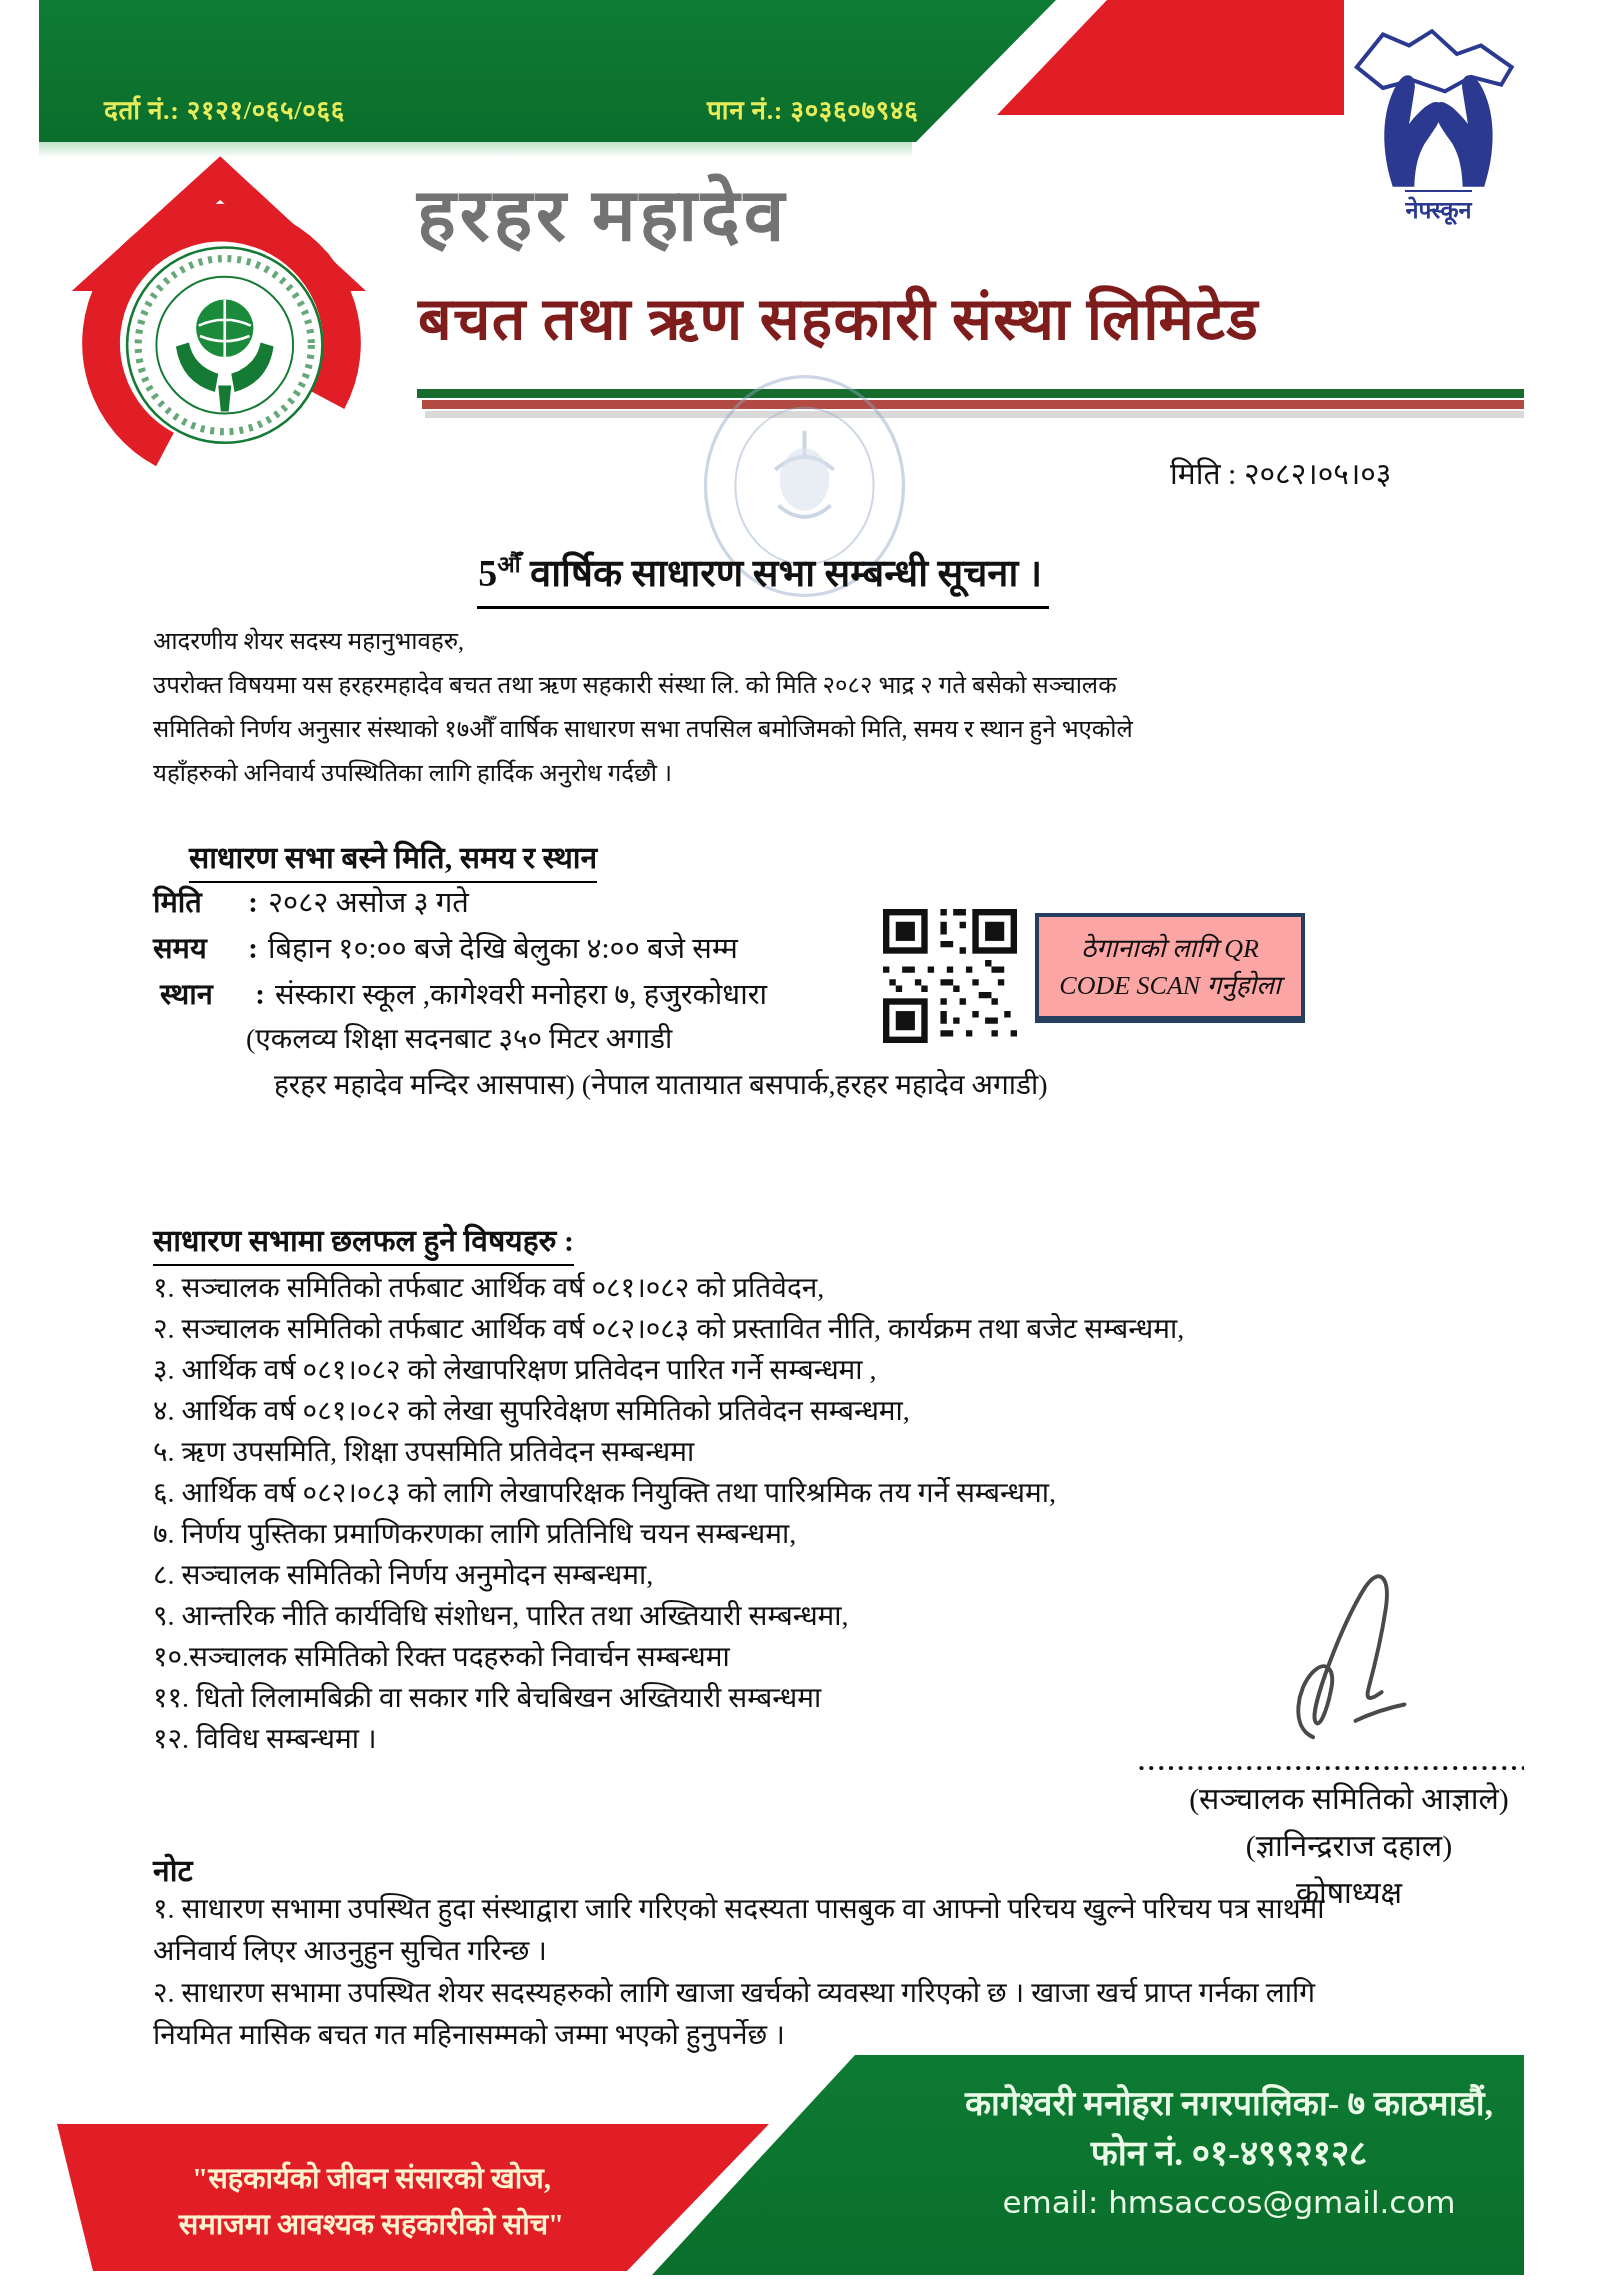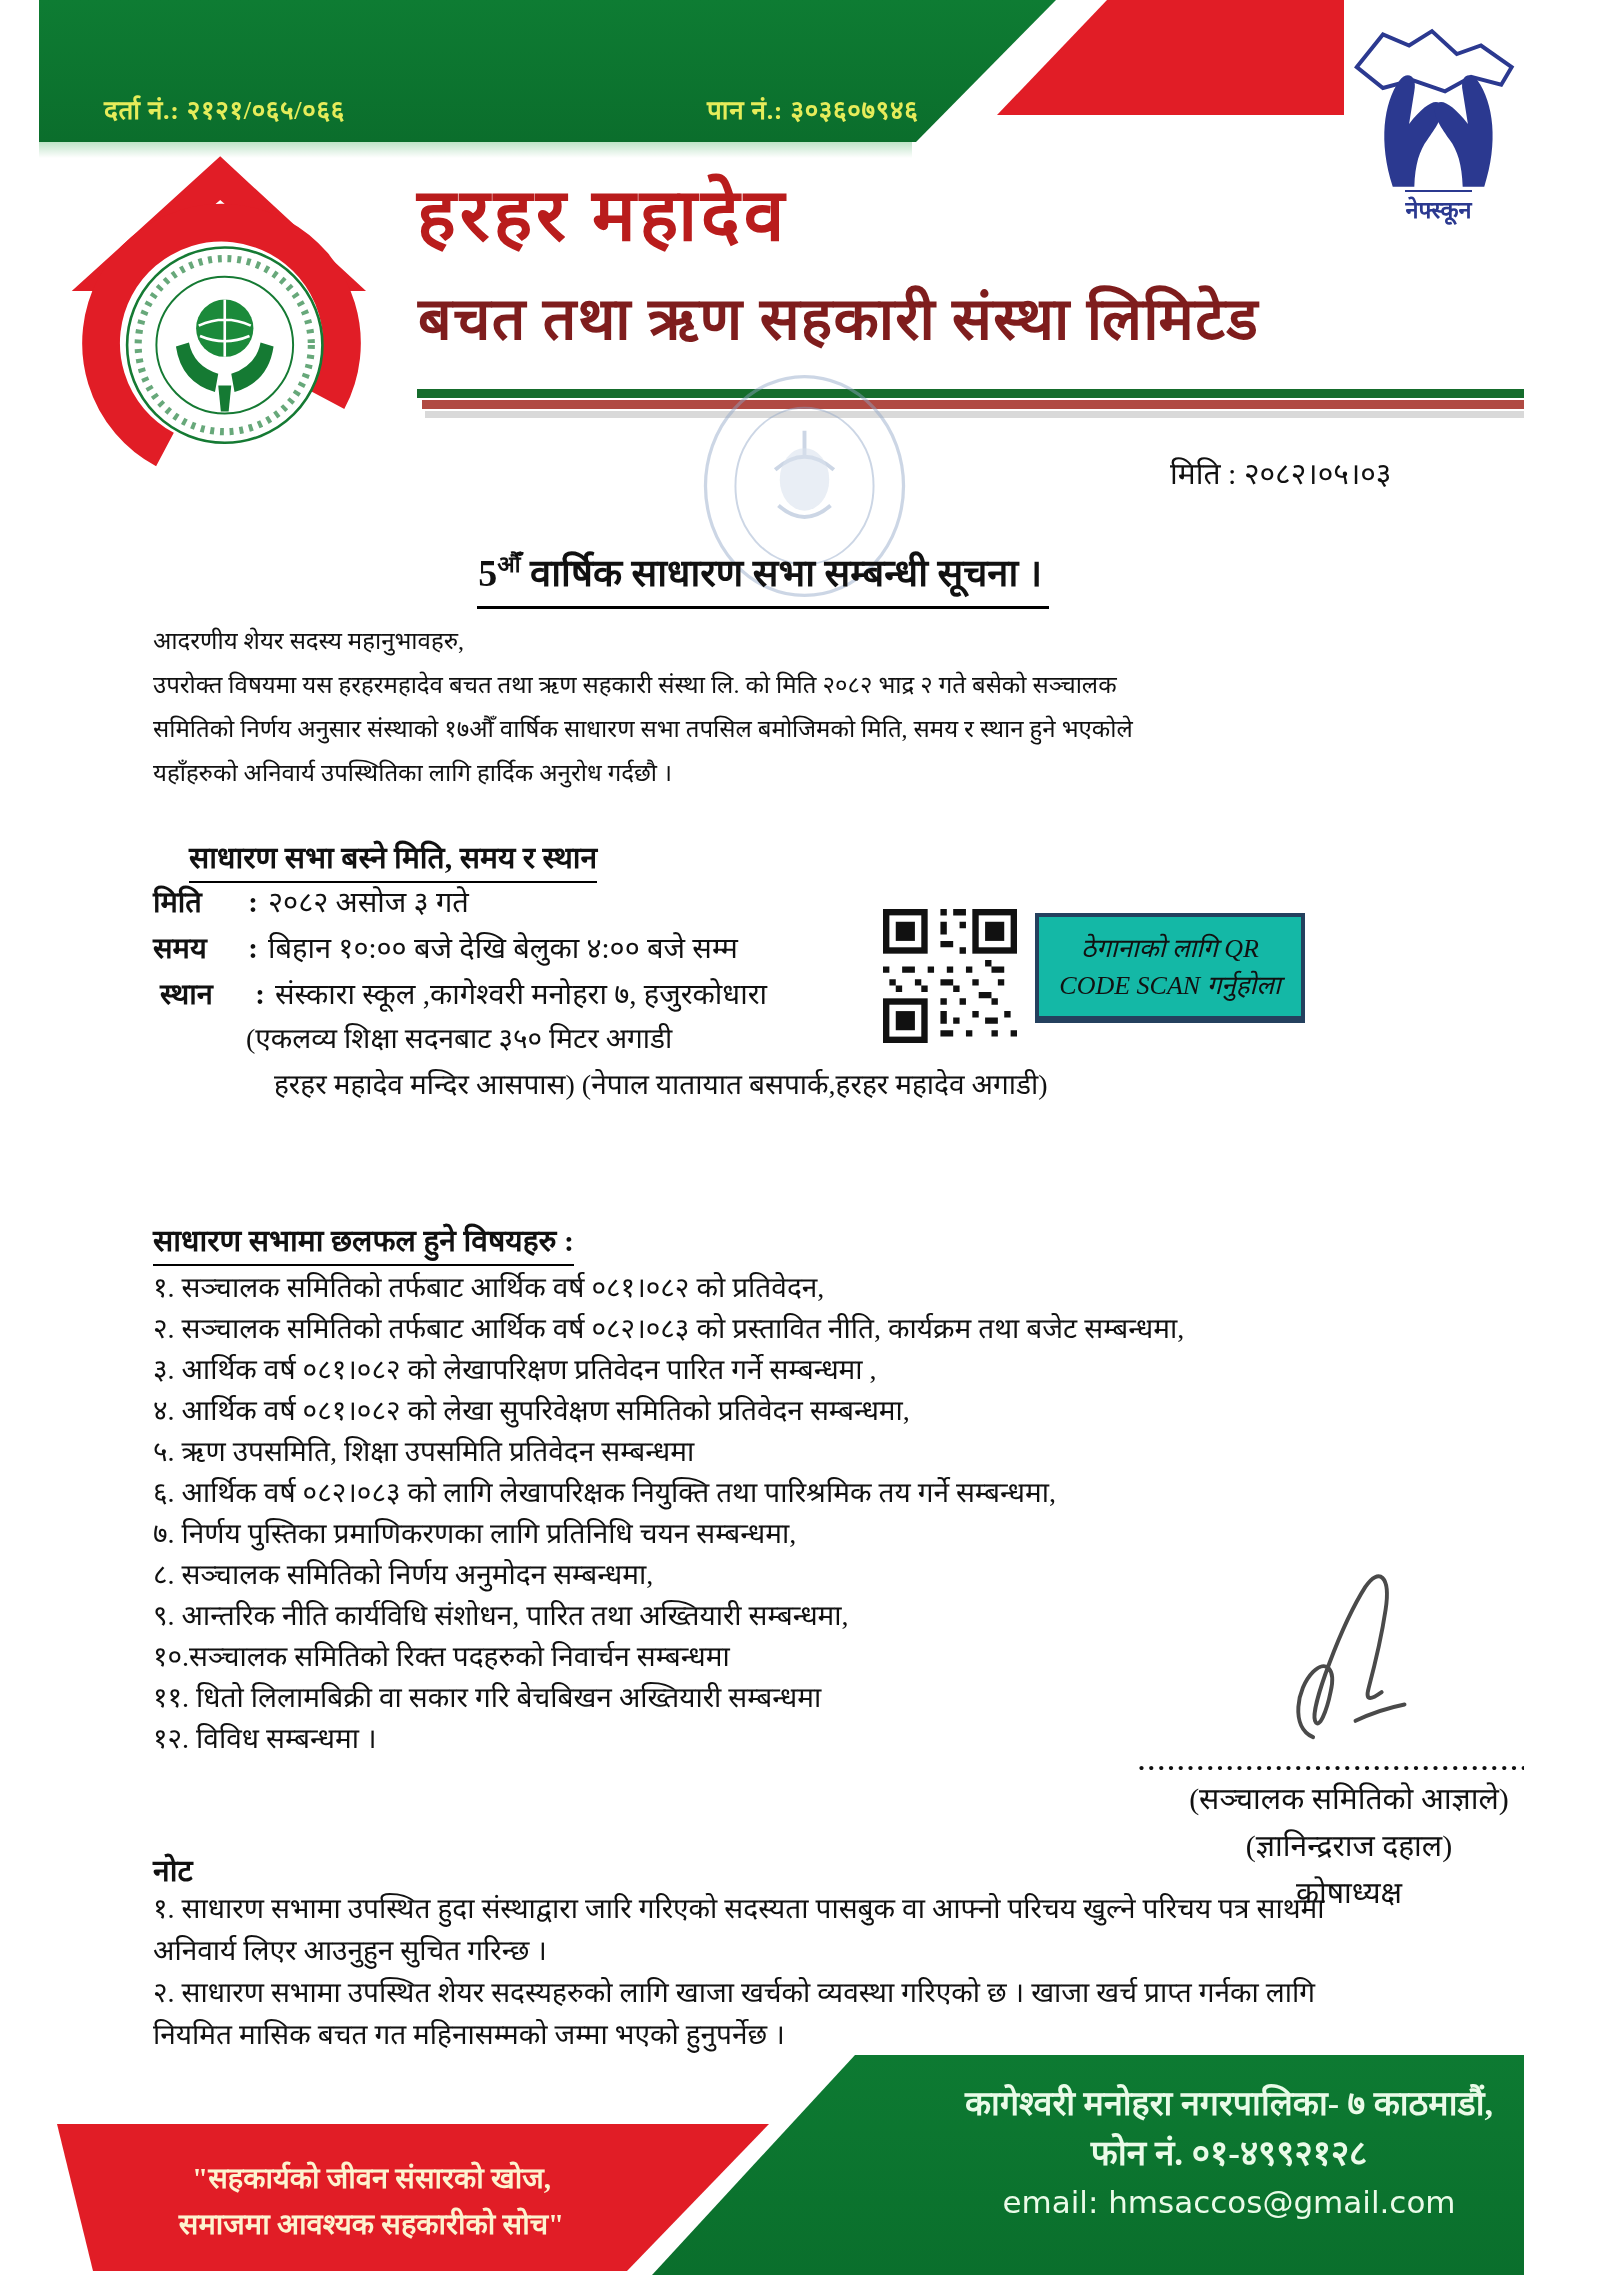--- a/index.html
+++ b/index.html
@@ -16,21 +16,21 @@
   .red-band{left:997px;top:0;width:588px;height:115px;background:#e11d26;
       clip-path:polygon(110px 0,588px 0,588px 115px,0 115px);}
   .logo-notch{left:1344px;top:0;width:184px;height:115px;background:#ffffff;}
   .head-label{font-weight:bold;font-size:26px;color:#e6ec5a;letter-spacing:0.7px;}
 
   .nefscun-box{left:1347px;top:5.2px;width:183px;height:215px;text-align:center;}
   .nefscun-label{margin:0 auto;display:inline-block;border-top:2.6px solid #2b3990;
       padding-top:1.3px;color:#2b3990;font-weight:bold;font-size:23.5px;}
 
   
-  .org1{left:417px;top:162px;font-size:73px;font-weight:bold;color:#b91c1c;letter-spacing:3.9px;}
+  .org1{left:417px;top:162px;font-size:73px;font-weight:bold;color:#737373;letter-spacing:3.9px;}
   .org2{left:418px;top:276px;font-size:59px;font-weight:bold;color:#7f1d1d;letter-spacing:1.3px;}
   .bar-green{left:417px;top:389px;width:1179px;height:8.5px;background:#156c2c;}
   .bar-red{left:422px;top:400px;width:1180px;height:9px;background:#b04a42;}
   .bar-gray{left:425px;top:411px;width:1177px;height:7.2px;background:#d9d9d9;}
 
   .stamp{left:697px;top:372px;width:215px;height:228px;opacity:.45;}
 
   .date-line{left:1170px;top:452px;font-size:30px;}
 
   .main-heading{left:477px;top:545px;font-size:38px;font-weight:bold;
@@ -42,21 +42,21 @@
 
   .sec-heading{font-size:30px;font-weight:bold;border-bottom:2.6px solid #000;
       display:inline-block;padding-bottom:3.9px;}
   .meet-head{left:153px;top:836px;margin-left:36px;}
   .detail-row{font-size:29px;}
   .dlabel{display:inline-block;width:85px;font-weight:bold;}
   .dcolon{display:inline-block;width:30px;font-weight:bold;text-align:center;}
   .venue-extra{font-size:28px;}
 
   
-  .qr-label-box{left:1035px;top:913px;width:262px;height:99px;background:#14b8a6;
+  .qr-label-box{left:1035px;top:913px;width:262px;height:99px;background:#fca5a5;
       border:4.6px solid #24405e;border-bottom-width:7.8px;display:flex;flex-direction:column;
       justify-content:center;align-items:center;font-size:26px;font-style:italic;line-height:37px;}
 
   
   .agenda-head{left:153px;top:1219px;}
   .agenda-list{left:153px;top:1267px;width:1395px;font-size:28px;}
   .agenda-list div{line-height:41px;height:41px;white-space:nowrap;}
 
   
   .sig-block{left:1108px;top:1564px;width:482px;text-align:center;}

